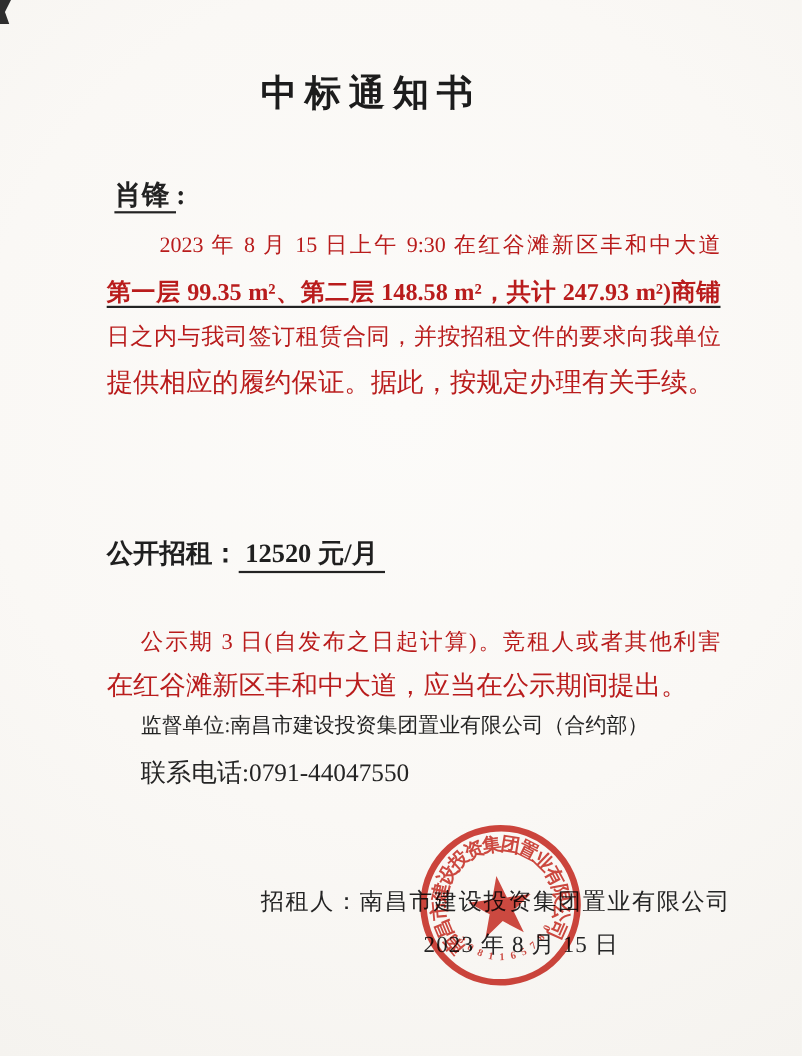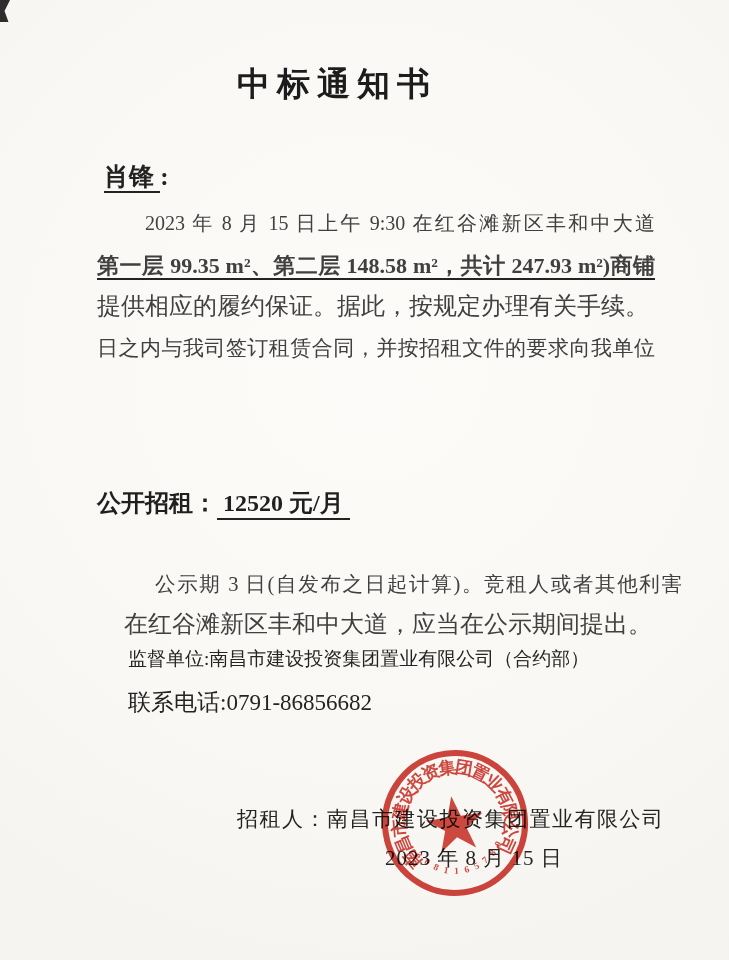--- a/index.html
+++ b/index.html
@@ -16,23 +16,23 @@
   .doc-title{
     position:absolute;top:62px;left:0;width:674px;text-align:center;
     font-size:33px;font-weight:bold;letter-spacing:7px;color:#1c1c1c;
   }
   .recipient{
     position:absolute;left:104px;top:160px;font-size:25px;font-weight:bold;white-space:pre;text-align:right;
   }
   .recipient .u{border-bottom:2.5px solid #232323;padding-bottom:1px;white-space:pre;}
   .line-block{position:absolute;left:97px;width:558px;}
   #body-block{top:203px;}
-  #notice-block{top:565px;margin-left:27px;}
+  #notice-block{top:565px;}
   .t-line{
-    font-size:24px;line-height:41.5px;height:41.5px;text-align:left;color:#404040;
+    font-size:24px;line-height:41.5px;height:41.5px;text-align:left;color:#b91c1c;
   }
   #notice-block .t-line{line-height:39.5px;height:39.5px;}
   .t-line.fill{text-align:justify;text-align-last:justify;}
   .seg-n{}
   .seg-bu{
     font-weight:bold;
     text-decoration:underline;text-decoration-thickness:2.2px;text-underline-offset:5px;
     text-decoration-color:#232323;
   }
   .result-line{
@@ -54,33 +54,33 @@
 
 <div class="corner-mark"></div>
 
 <div class="doc-title">中标通知书</div>
 
 <div class="recipient"><span class="u">肖锋 </span><span>:</span></div>
 
 <div id="body-block" class="line-block">
     <div class="t-line fill" style="text-indent: 48px; font-size: 20px;"><span class=""><span class="seg-n">2023 年 8 月 15 日上午 9:30 在红谷滩新区丰和中大道</span></span></div>
     <div class="t-line fill" style="font-size: 22px;"><span class=""><span class="seg-bu">第一层 99.35 m²、第二层 148.58 m²，共计 247.93 m²)商铺</span></span></div>
+    <div class="t-line fill" style="font-size: 21px;"><span class=""><span class="seg-n">日之内与我司签订租赁合同，并按招租文件的要求向我单位</span></span></div>
     <div class="t-line"><span class=""><span class="seg-n">提供相应的履约保证。据此，按规定办理有关手续。</span></span></div>
-    <div class="t-line fill" style="font-size: 21px;"><span class=""><span class="seg-n">日之内与我司签订租赁合同，并按招租文件的要求向我单位</span></span></div>
   </div>
 
 <div class="result-line"><span>公开招租：</span><span class="u"> 12520 元/月 </span></div>
 
 <div id="notice-block" class="line-block">
     <div class="t-line fill" style="text-indent: 31px; font-size: 20.5px;"><span class=""><span class="seg-n">公示期 3 日(自发布之日起计算)。竞租人或者其他利害</span></span></div>
     <div class="t-line"><span class=""><span class="seg-n">在红谷滩新区丰和中大道，应当在公示期间提出。</span></span></div>
   </div>
 
 <div id="supervisor-line" class="plain-line">监督单位:南昌市建设投资集团置业有限公司（合约部）</div>
-<div id="phone-line" class="plain-line">联系电话:0791-86856682</div>
+<div id="phone-line" class="plain-line">联系电话:0791-44047550</div>
 
 <div id="lessor-line" class="plain-line">招租人：南昌市建设投资集团置业有限公司</div>
 <div id="date-line" class="plain-line">2023 年 8 月 15 日</div>
 
 <div class="stamp-wrap">
   <svg id="stamp-svg" width="240" height="240" viewBox="0 0 240 240">
       <g transform="rotate(-8 118 118)">
         <circle cx="118" cy="118" r="70" fill="none" stroke="#c8261c" stroke-width="6" opacity="0.95"></circle>
         <polygon points="118.0,91.0 124.8,111.7 146.5,111.7 128.9,124.6 135.6,145.3 118.0,132.5 100.4,145.3 107.1,124.6 89.5,111.7 111.2,111.7" fill="#c8261c" opacity="0.92"></polygon>
         <text x="70.50930661524015" y="147.67547879705947" fill="#c8261c" font-size="17.5" font-weight="bold" font-family="&quot;Liberation Serif&quot;,&quot;DejaVu Serif&quot;,serif" text-anchor="middle" dominant-baseline="central" transform="rotate(-122.0 70.5 147.7)" opacity="0.93">南</text>

